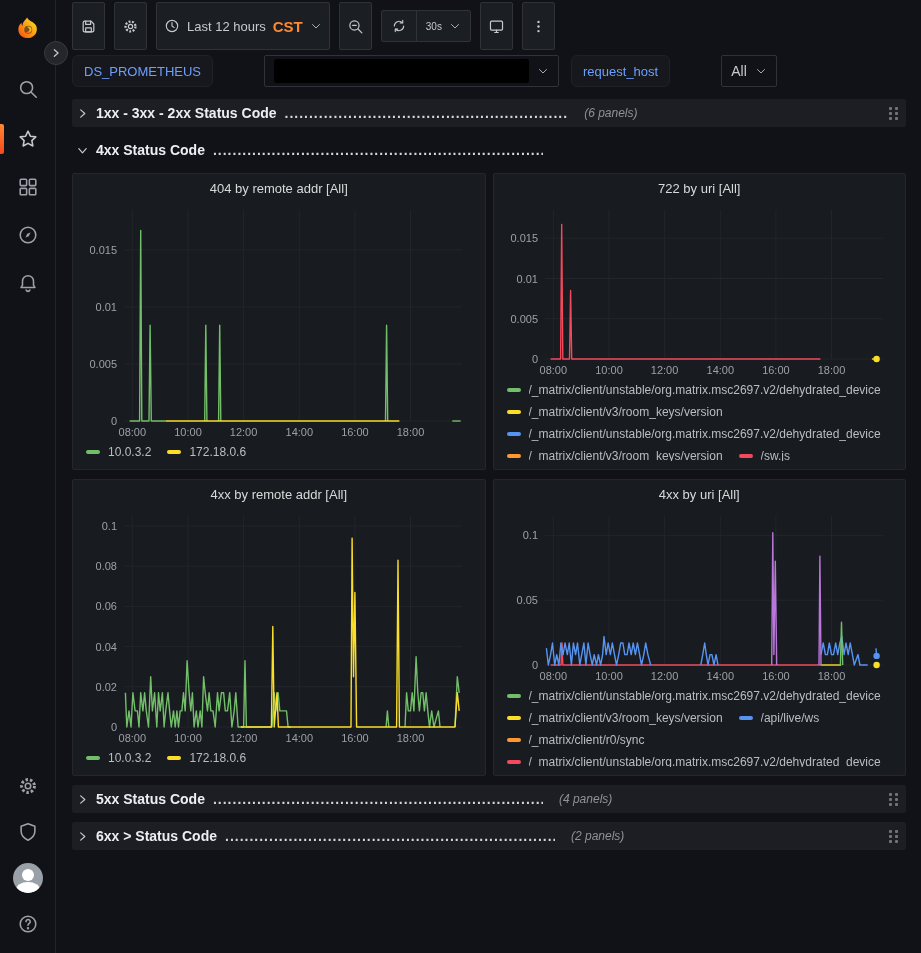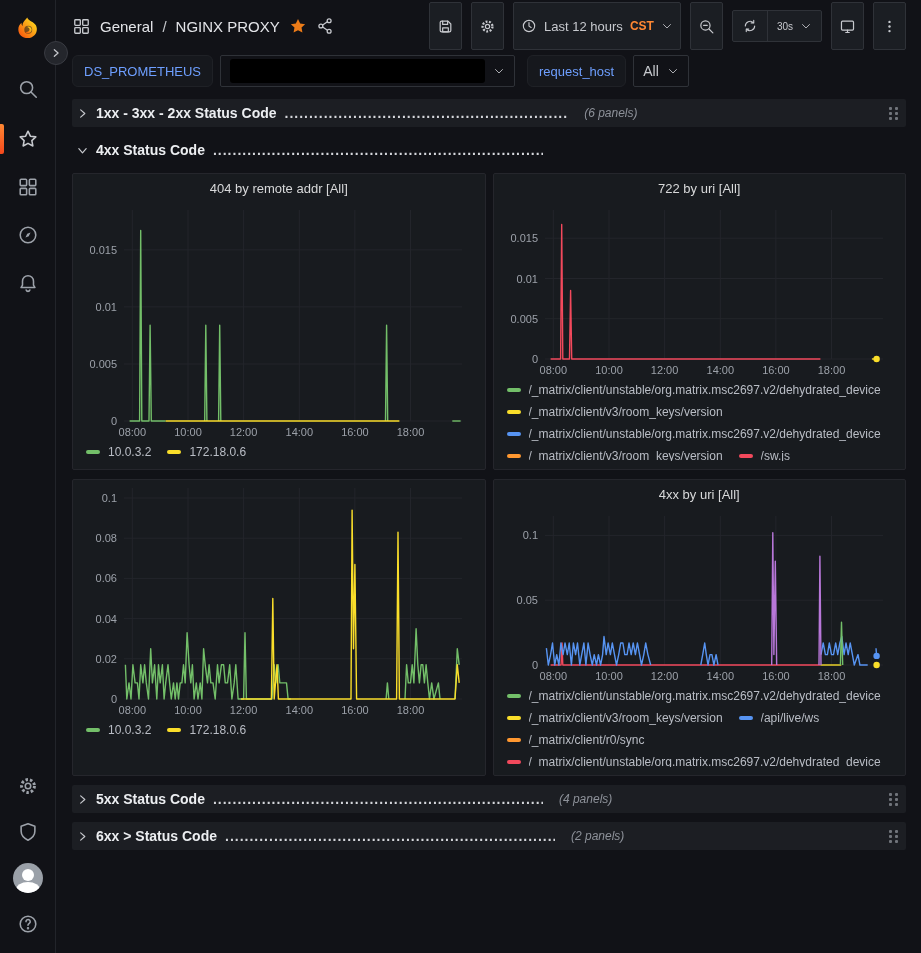--- a/index.html
+++ b/index.html
@@ -19,26 +19,26 @@
   
   .main{flex:1;display:flex;flex-direction:column;min-width:0;}
   .topbar{height:52px;display:flex;align-items:center;justify-content:space-between;padding:0 15px 0 16px;}
   .crumbs{display:flex;align-items:center;gap:9px;font-size:15px;color:#e3e4e8;white-space:nowrap;}
   .crumb-sep{color:#c7c9ce;}
   .toolbar{display:flex;align-items:center;gap:9px;}
   .tb-btn{height:48px;min-width:32px;box-sizing:border-box;border:1px solid #2f3238;background:#1b1e23;border-radius:2px;display:flex;align-items:center;justify-content:center;color:#c7c9ce;padding:0 7px;gap:7px;font-size:13px;cursor:pointer;}
   .tb-group{display:flex;align-items:center;border:1px solid #2f3238;background:#1b1e23;border-radius:2px;height:32px;box-sizing:border-box;}
   .tb-group .seg{height:100%;display:flex;align-items:center;padding:0 9px;gap:7px;color:#c7c9ce;font-size:10px;cursor:pointer;}
   .tb-group .seg + .seg{border-left:1px solid #2f3238;}
-  .tz{color:#ff8833;font-weight:700;font-size:12px;}
+  .tz{color:#ff8833;font-weight:700;font-size:15px;}
   
   .subbar{display:flex;align-items:center;gap:12px;padding:3px 15px 10px 16px;}
   .var-pair{display:flex;align-items:center;gap:7px;}
   .var-label{height:32px;box-sizing:border-box;display:flex;align-items:center;padding:0 11px;background:#16181d;border:1px solid #1f2126;border-radius:6px;color:#6e9fff;font-size:13px;font-weight:500;}
-  .var-select{height:32px;box-sizing:border-box;display:flex;align-items:center;gap:8px;padding:0 9px;background:#111217;border:1px solid #2f3238;border-radius:2px;color:#c7c9ce;font-size:14px;cursor:pointer;}
+  .var-select{height:32px;box-sizing:border-box;display:flex;align-items:center;gap:8px;padding:0 9px;background:#111217;border:1px solid #2f3238;border-radius:2px;color:#c7c9ce;font-size:14px;cursor:pointer;margin-left:44px;}
   .redacted{width:255px;height:24px;background:#000;border-radius:3px;}
   
   .dash{flex:1;padding:2px 15px 0 16px;overflow:hidden;}
   .row-head{height:28px;display:flex;align-items:center;gap:8px;margin-bottom:9px;border-radius:2px;padding:0 5px;cursor:pointer;}
   .row-head.collapsed{background:#1c1e23;}
   .row-chev{color:#cdd0d5;display:flex;align-items:center;}
   .row-title{font-size:14px;font-weight:700;color:#eceef1;white-space:nowrap;}
   .row-leader{font-size:14px;font-weight:700;color:#d4d6db;letter-spacing:1px;white-space:nowrap;overflow:hidden;max-width:330px;}
   .row-count{font-size:12px;font-style:italic;color:#8d9199;margin-left:8px;white-space:nowrap;}
   .drag{margin-left:auto;display:grid;grid-template-columns:3px 3px;grid-auto-rows:3px;gap:2px 3px;margin-right:3px;}
@@ -139,40 +139,20 @@
             <path d="M9.8 9.4a2.3 2.3 0 114 1.6c-.7.8-1.8 1.1-1.8 2.4"></path>
             <circle cx="12" cy="16.6" r="0.5" fill="#9da2aa"></circle>
           </svg>
       </div>
     </div>
   </nav>
 
   <div class="main">
 
     <div class="topbar">
-      <div class="crumbs">
-        <svg class="ic bright" width="19" height="19" viewBox="0 0 24 24">
-            <rect x="3.5" y="3.5" width="7" height="7" rx="1"></rect>
-            <rect x="13.5" y="3.5" width="7" height="7" rx="1"></rect>
-            <rect x="3.5" y="13.5" width="7" height="7" rx="1"></rect>
-            <rect x="13.5" y="13.5" width="7" height="7" rx="1"></rect>
-          </svg>
-        <span>General</span>
-        <span class="crumb-sep">/</span>
-        <span>NGINX PROXY</span>
-        <svg width="18" height="18" viewBox="0 0 24 24">
-            <polygon points="12 2.5 14.9 8.6 21.5 9.5 16.7 14.1 17.9 20.7 12 17.5 6.1 20.7 7.3 14.1 2.5 9.5 9.1 8.6" fill="#eb7b18"></polygon>
-          </svg>
-        <svg class="ic bright" width="18" height="18" viewBox="0 0 24 24">
-            <circle cx="17.5" cy="5" r="2.6"></circle>
-            <circle cx="6.5" cy="12" r="2.6"></circle>
-            <circle cx="17.5" cy="19" r="2.6"></circle>
-            <path d="M8.9 10.7l6.3-4.3M8.9 13.3l6.3 4.3"></path>
-          </svg>
-      </div>
       <div class="toolbar">
         <div class="tb-btn">
           <svg class="ic bright" width="17" height="17" viewBox="0 0 24 24">
               <path d="M4.5 6.5a2 2 0 012-2h9l4 4v9a2 2 0 01-2 2h-11a2 2 0 01-2-2z"></path>
               <path d="M8 4.5V9h7V4.5"></path>
               <rect x="8" y="14" width="8" height="5.5"></rect>
             </svg>
         </div>
         <div class="tb-btn">
           <svg width="17" height="17" viewBox="0 0 24 24" fill="none" stroke="#c7c9ce">
@@ -368,20 +348,21 @@
               <div class="li">
                 <span class="sw" style="background: rgb(242, 73, 92);"></span>
                 <span class="ll">/sw.js</span>
               </div>
             </div>
         </div>
       </div>
 
       <div class="grid2">
         <div class="panel">
+          <div class="panel-title">4xx by remote addr [All]</div>
           <div class="chart tall"><svg width="394" height="240">
                 <line x1="42" x2="380" y1="219.0" y2="219.0" stroke="#23252b"></line>
                 <text x="35" y="223" text-anchor="end" fill="#9ca1a9" font-size="11">0</text>
                 <line x1="42" x2="380" y1="178.8" y2="178.8" stroke="#23252b"></line>
                 <text x="35" y="182.8" text-anchor="end" fill="#9ca1a9" font-size="11">0.02</text>
                 <line x1="42" x2="380" y1="138.6" y2="138.6" stroke="#23252b"></line>
                 <text x="35" y="142.6" text-anchor="end" fill="#9ca1a9" font-size="11">0.04</text>
                 <line x1="42" x2="380" y1="98.4" y2="98.4" stroke="#23252b"></line>
                 <text x="35" y="102.4" text-anchor="end" fill="#9ca1a9" font-size="11">0.06</text>
                 <line x1="42" x2="380" y1="58.2" y2="58.2" stroke="#23252b"></line>

